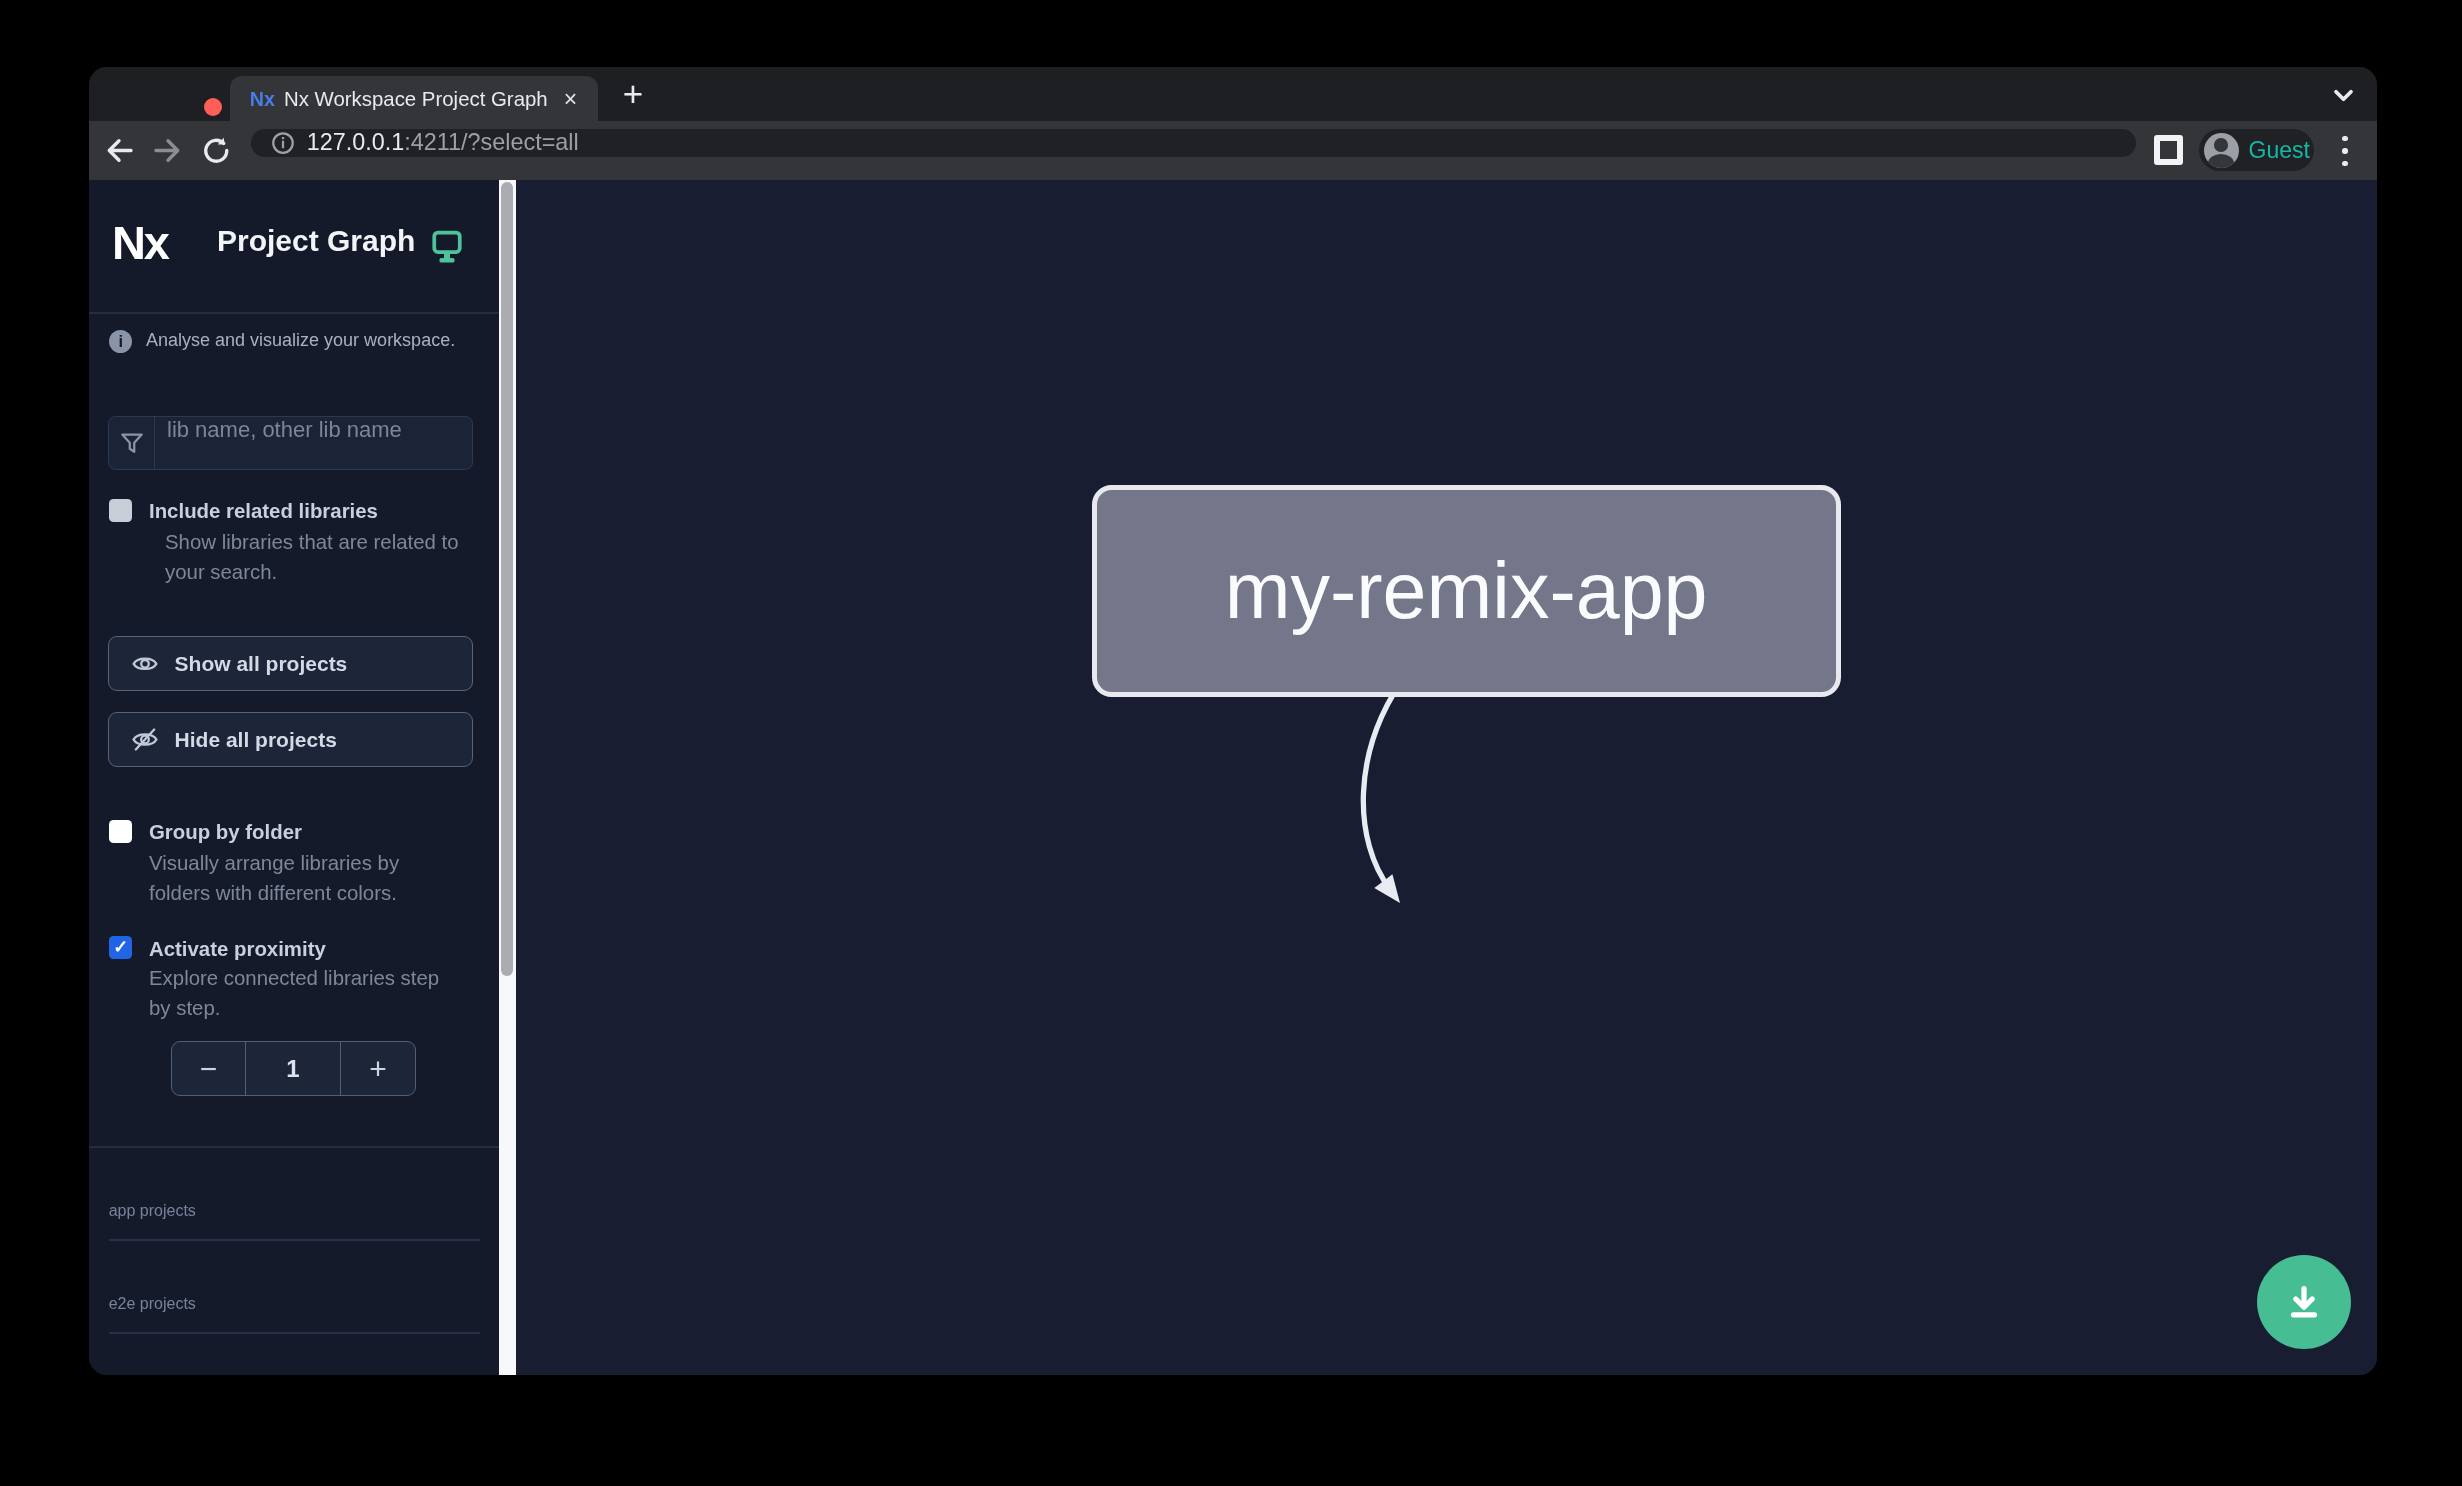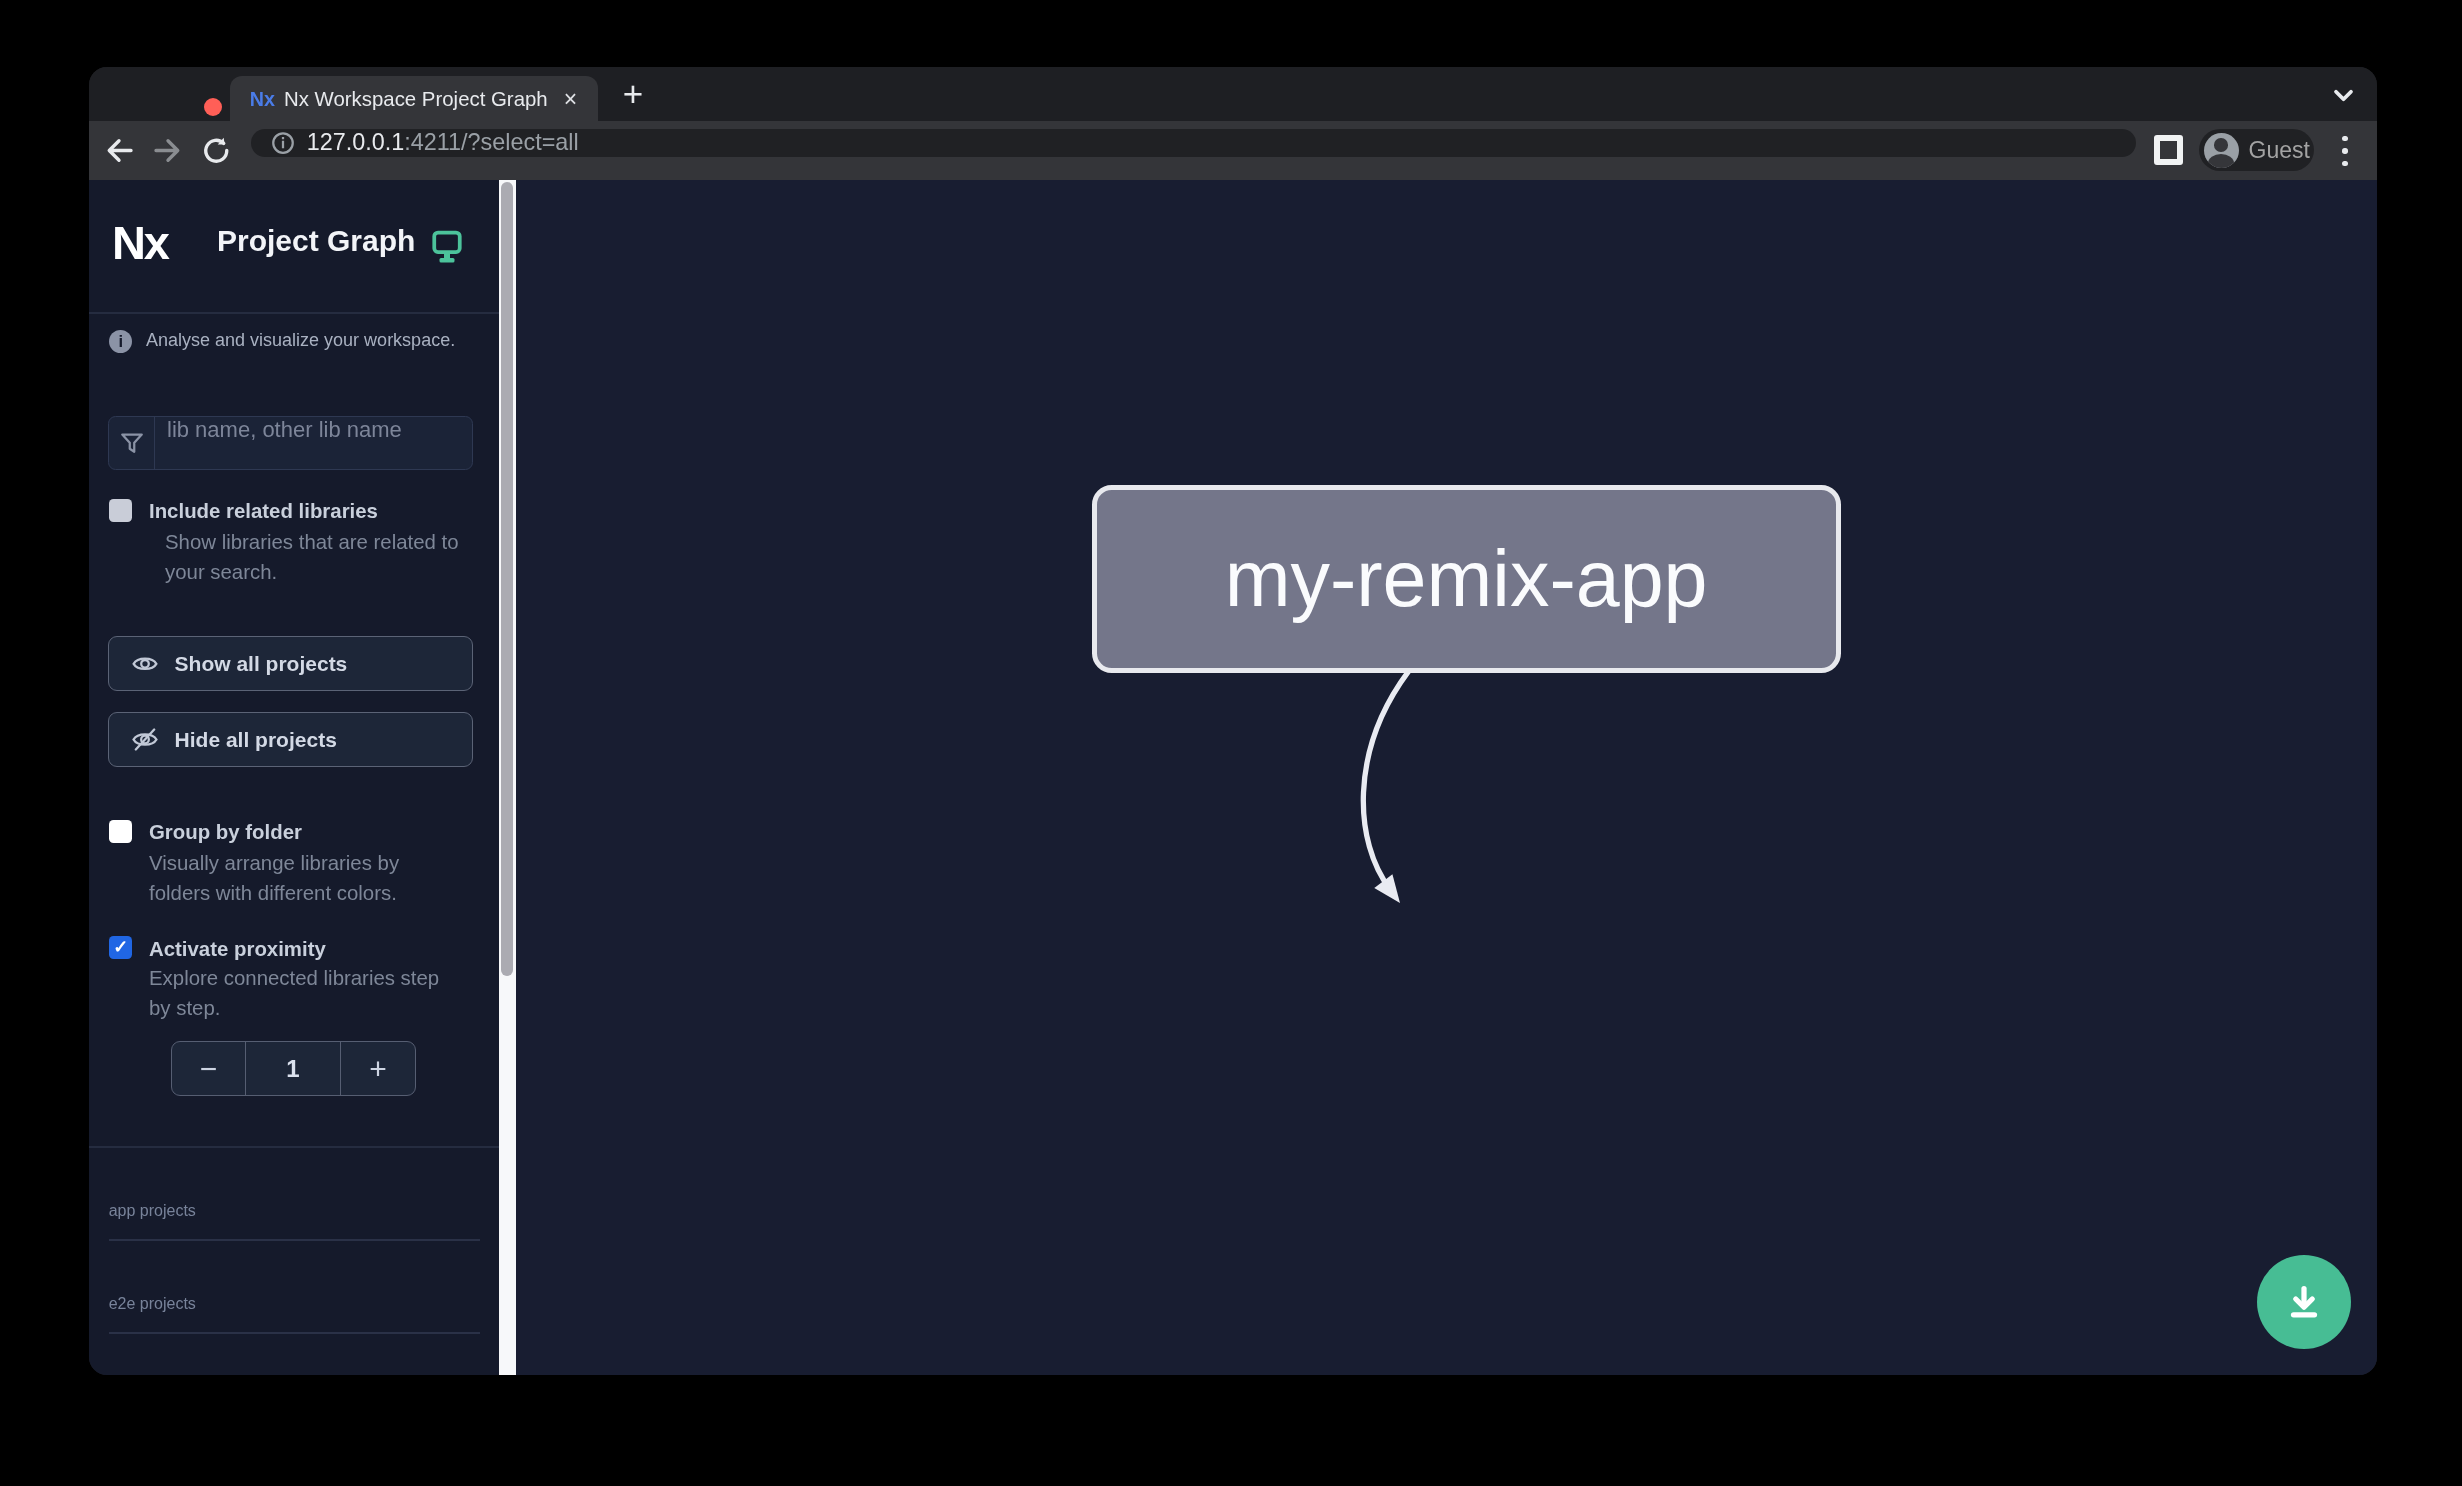--- a/index.html
+++ b/index.html
@@ -38,21 +38,21 @@
   .sidepanel-icon{position:absolute;left:2065px;top:14.4px;width:16.6px;height:18px;
     border:6.8px solid #f1f3f4;border-radius:3px;}
   .guest-pill{position:absolute;left:2110px;top:8.3px;width:115px;height:42px;border-radius:21px;
     background:var(--pill_bg);display:flex;align-items:center;}
   .avatar{width:35px;height:35px;border-radius:50%;background:#9aa0a6;margin-left:4.5px;
     position:relative;overflow:hidden;}
   .avatar:before{content:"";position:absolute;left:10.6px;top:5.3px;width:13.6px;height:13.6px;
     border-radius:50%;background:#35363a;}
   .avatar:after{content:"";position:absolute;left:4.5px;top:21px;width:26px;height:18px;
     border-radius:50%;background:#35363a;}
-  .guest-label{color:#a3a3a3;font-size:23px;margin-left:10px;}
+  .guest-label{color:#14b8a6;font-size:23px;margin-left:10px;}
   .dots{position:absolute;left:2250px;top:15px;width:12px;height:30px;display:flex;
     flex-direction:column;justify-content:space-between;align-items:center;}
   .dots i{width:5.3px;height:5.3px;border-radius:50%;background:#e8eaed;}
 
   
   .content{position:relative;height:1195px;display:flex;}
   .sidebar{position:relative;width:410px;height:100%;background:var(--sidebar_bg);flex:none;}
   .vscroll{position:relative;width:16.6px;height:100%;background:#f7f8fa;flex:none;}
   .vthumb{position:absolute;left:2.3px;top:1.5px;width:12px;height:794px;border-radius:6px;background:#ababb2;}
   .canvas{position:relative;flex:1;background:var(--canvas_bg);overflow:hidden;}
@@ -96,21 +96,21 @@
     display:flex;align-items:center;justify-content:center;color:#dbe1ee;font-size:24px;font-weight:600;}
   .step-plus{flex:1;}
   .section-label{position:absolute;left:19.7px;font-size:16px;color:#78839a;}
   .section-line{position:absolute;left:19.7px;width:371px;height:1.5px;background:#2a3147;}
 
   
   .edge-svg{position:absolute;left:0;top:0;}
   .node{position:absolute;box-sizing:border-box;background:var(--node_fill);
     border:5.3px solid var(--node_border);border-radius:19.7px;display:flex;align-items:center;
     justify-content:center;color:#fafbfd;font-size:79px;font-weight:400;white-space:nowrap;}
-  .node-app{left:576px;top:305px;width:749px;height:188px;}
+  .node-app{left:576px;top:305px;width:749px;height:212px;}
   .node-lib{left:675px;top:724px;width:545px;height:185px;}
   .fab{position:absolute;left:1741px;top:1075px;width:94px;height:94px;border-radius:50%;
     background:var(--fab_green);display:flex;align-items:center;justify-content:center;}
   svg{display:block;}
 </style>
 </head>
 <body>
 
 <div>
   <div class="window">

